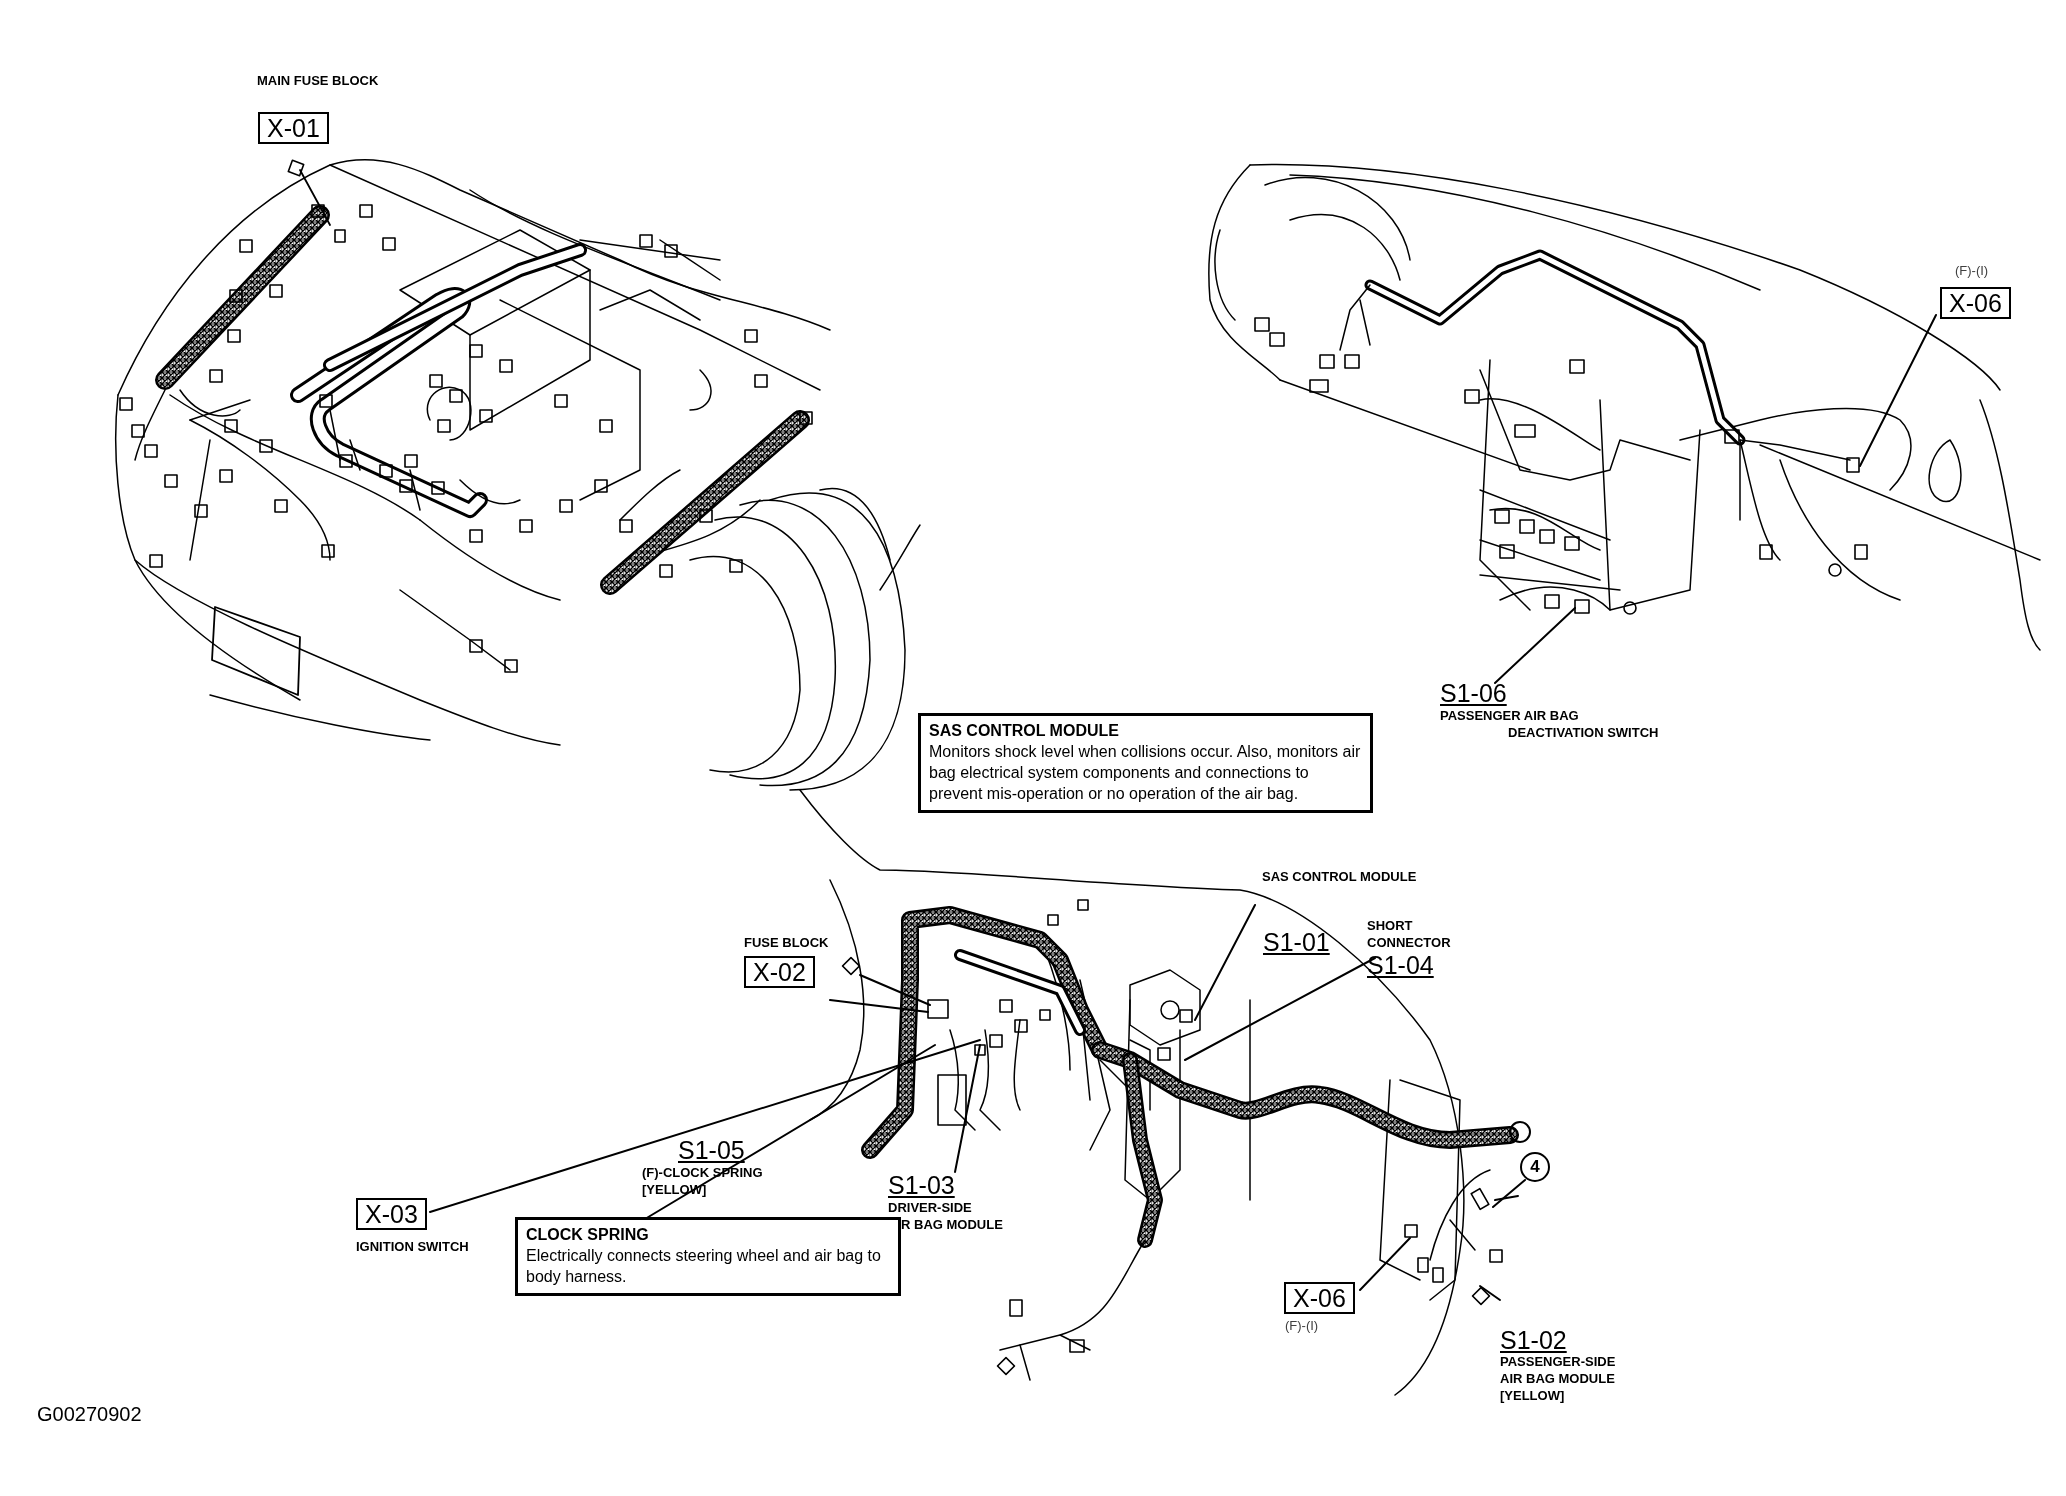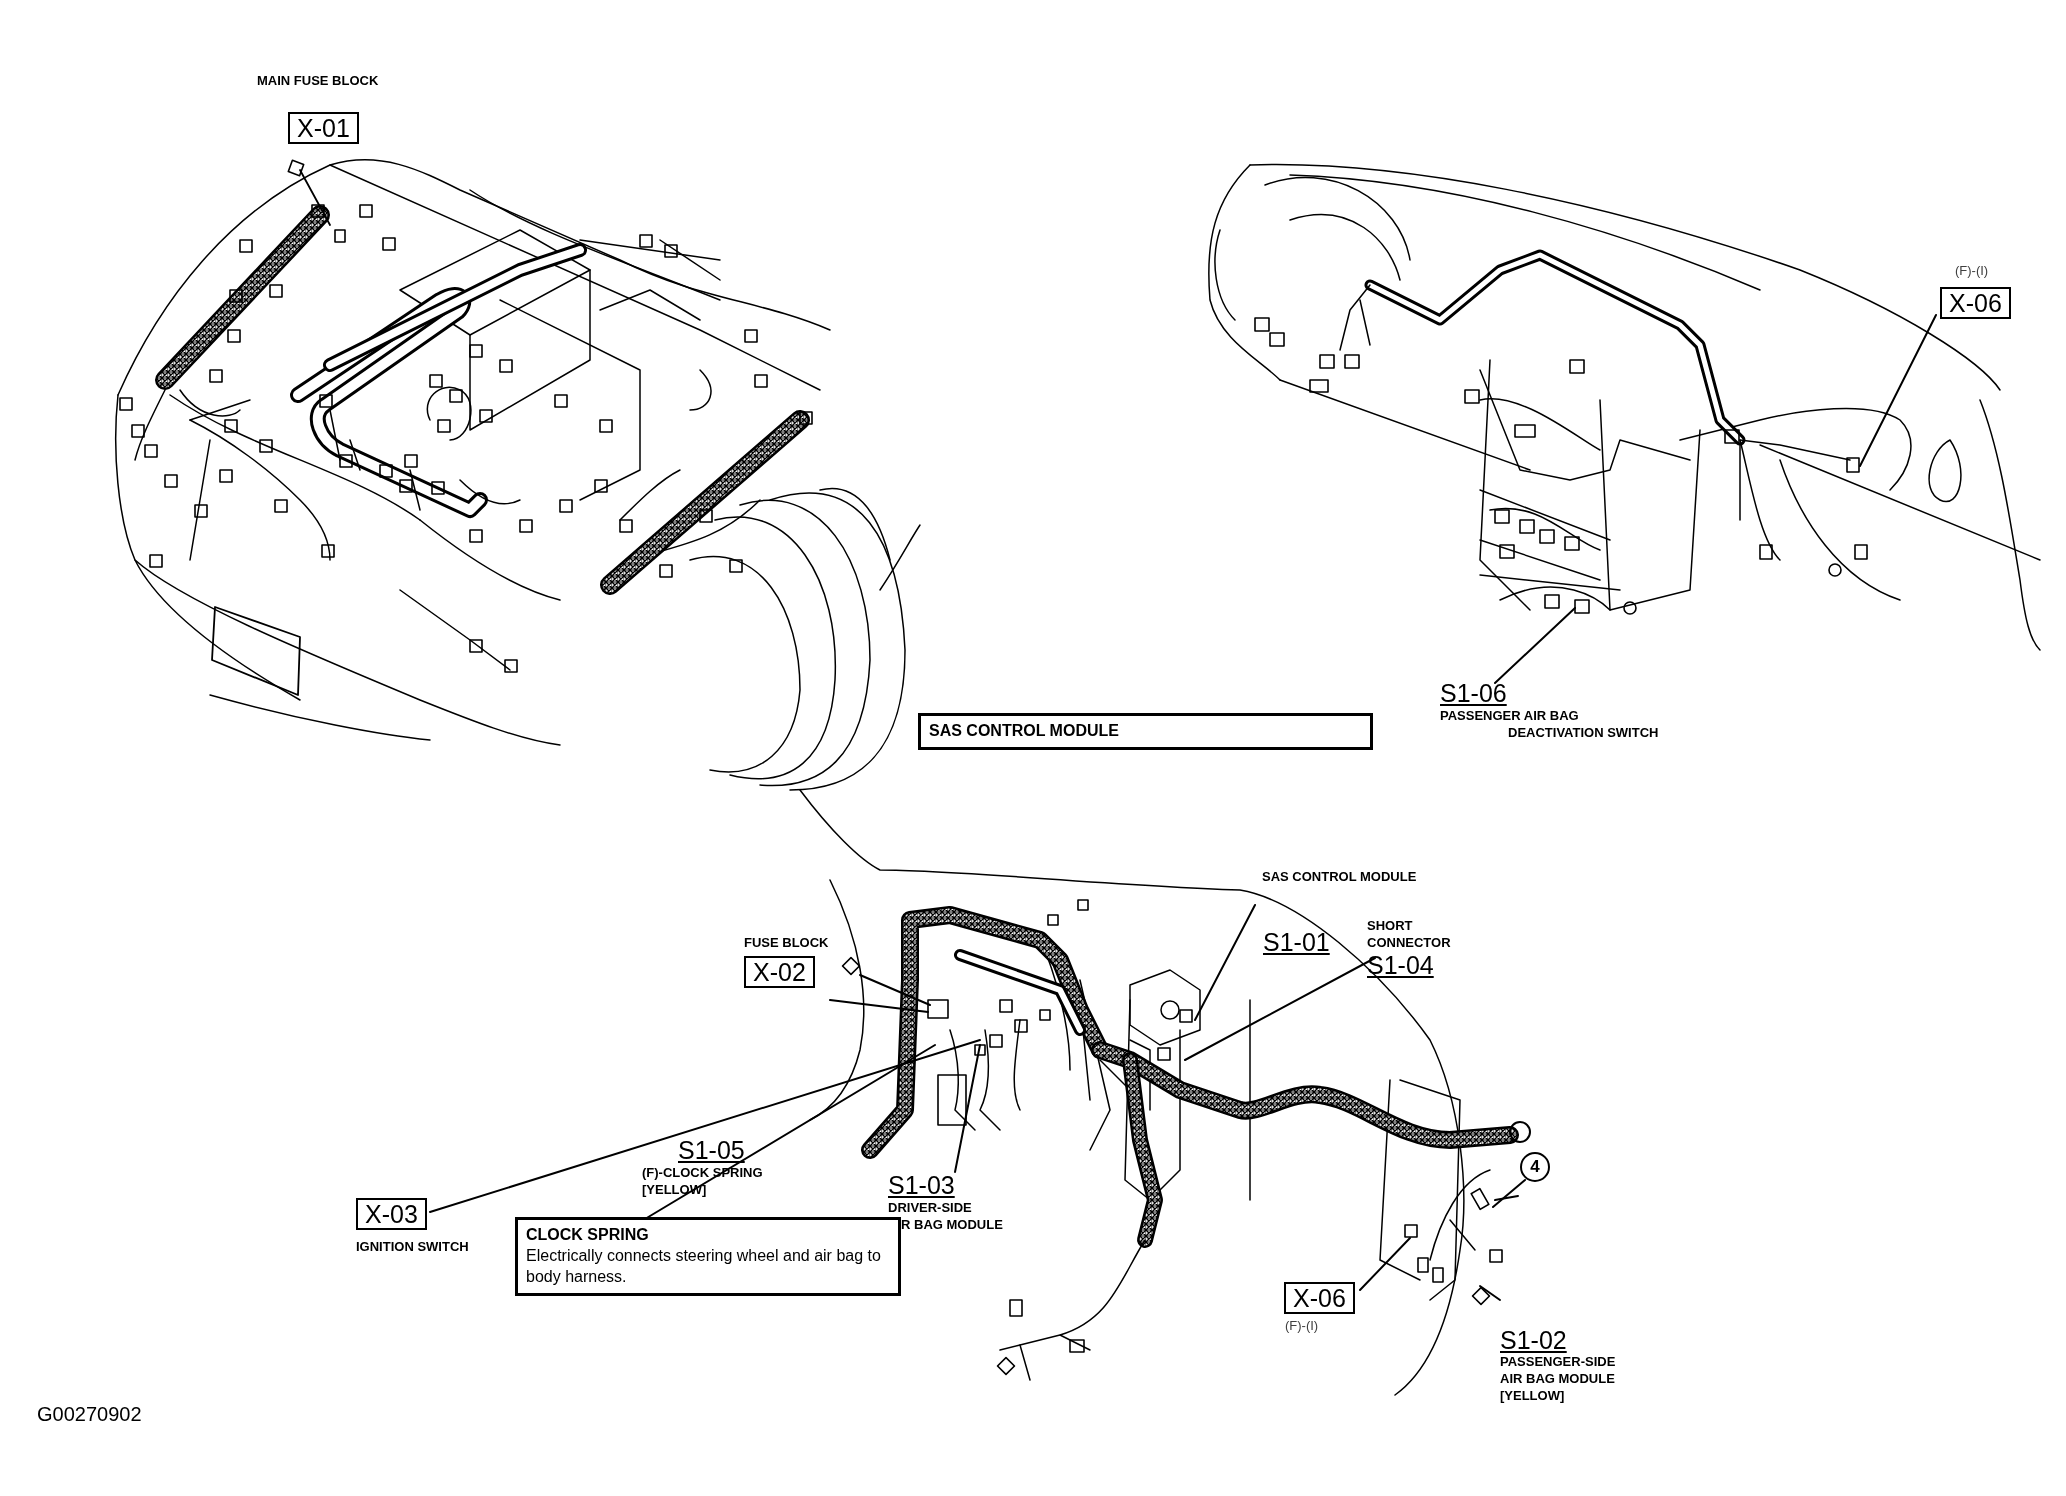--- a/index.html
+++ b/index.html
@@ -267,30 +267,31 @@
       <path d="M1375 958 L1185 1060"></path>
       <path d="M1360 1290 L1410 1238"></path>
       <path d="M1500 1300 L1480 1286"></path>
       <path d="M1518 1196 L1495 1200"></path>
       <path d="M1493 1207 L1525 1180"></path>
     </g>
   </g>
 </svg>
 
 <div class="lbl" style="left:257px;top:72px;">MAIN FUSE BLOCK</div>
-<div class="box" style="left:258px;top:112px;margin-left:30px;">X-01</div>
+<div class="box" style="left:258px;top:112px;">X-01</div>
 
 <div class="sub" style="left:1955px;top:263px;">(F)-(I)</div>
 <div class="box" style="left:1940px;top:287px;">X-06</div>
 <div class="big" style="left:1440px;top:680px;">S1-06</div>
 <div class="lbl" style="left:1440px;top:707px;">PASSENGER AIR BAG</div>
 <div class="lbl" style="left:1508px;top:724px;">DEACTIVATION SWITCH</div>
 
 <div class="note" style="left:918px;top:713px;width:433px;">
   <span class="t">SAS CONTROL MODULE</span>
+  <span class="d">Monitors shock level when collisions occur. Also, monitors air bag electrical system components and connections to prevent mis-operation or no operation of the air bag.</span>
 </div>
 
 <div class="lbl" style="left:1262px;top:868px;">SAS CONTROL MODULE</div>
 <div class="big" style="left:1263px;top:929px;">S1-01</div>
 <div class="lbl" style="left:1367px;top:917px;">SHORT</div>
 <div class="lbl" style="left:1367px;top:934px;">CONNECTOR</div>
 <div class="big" style="left:1367px;top:952px;">S1-04</div>
 
 <div class="lbl" style="left:744px;top:934px;">FUSE BLOCK</div>
 <div class="box" style="left:744px;top:956px;">X-02</div>

